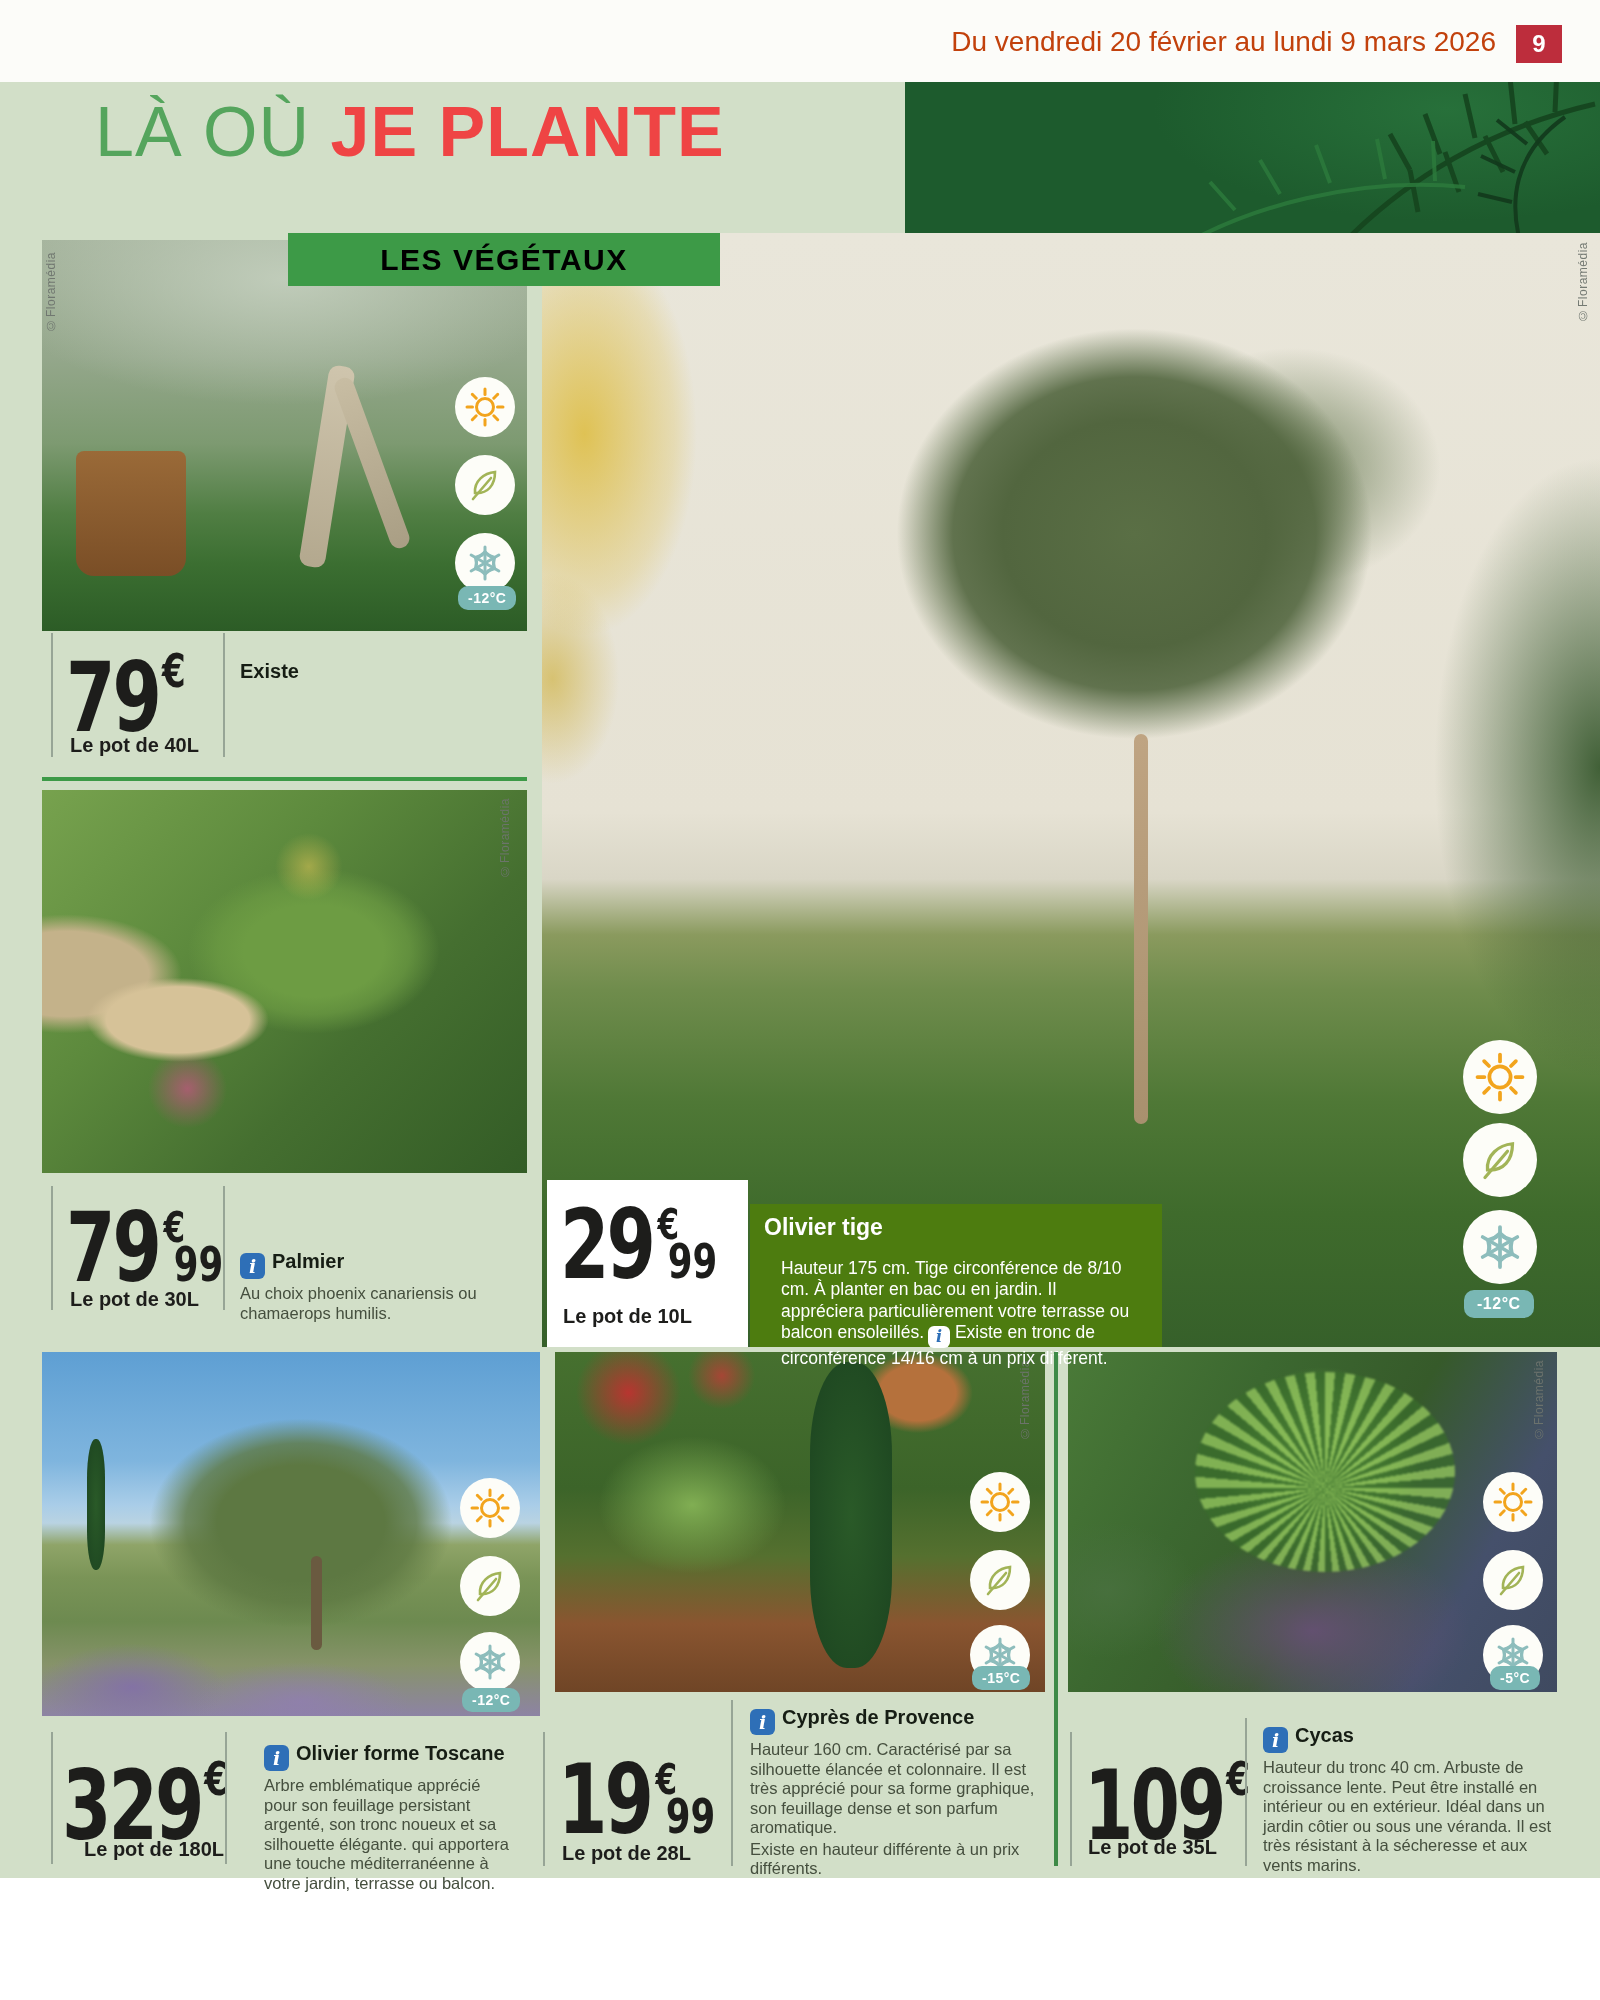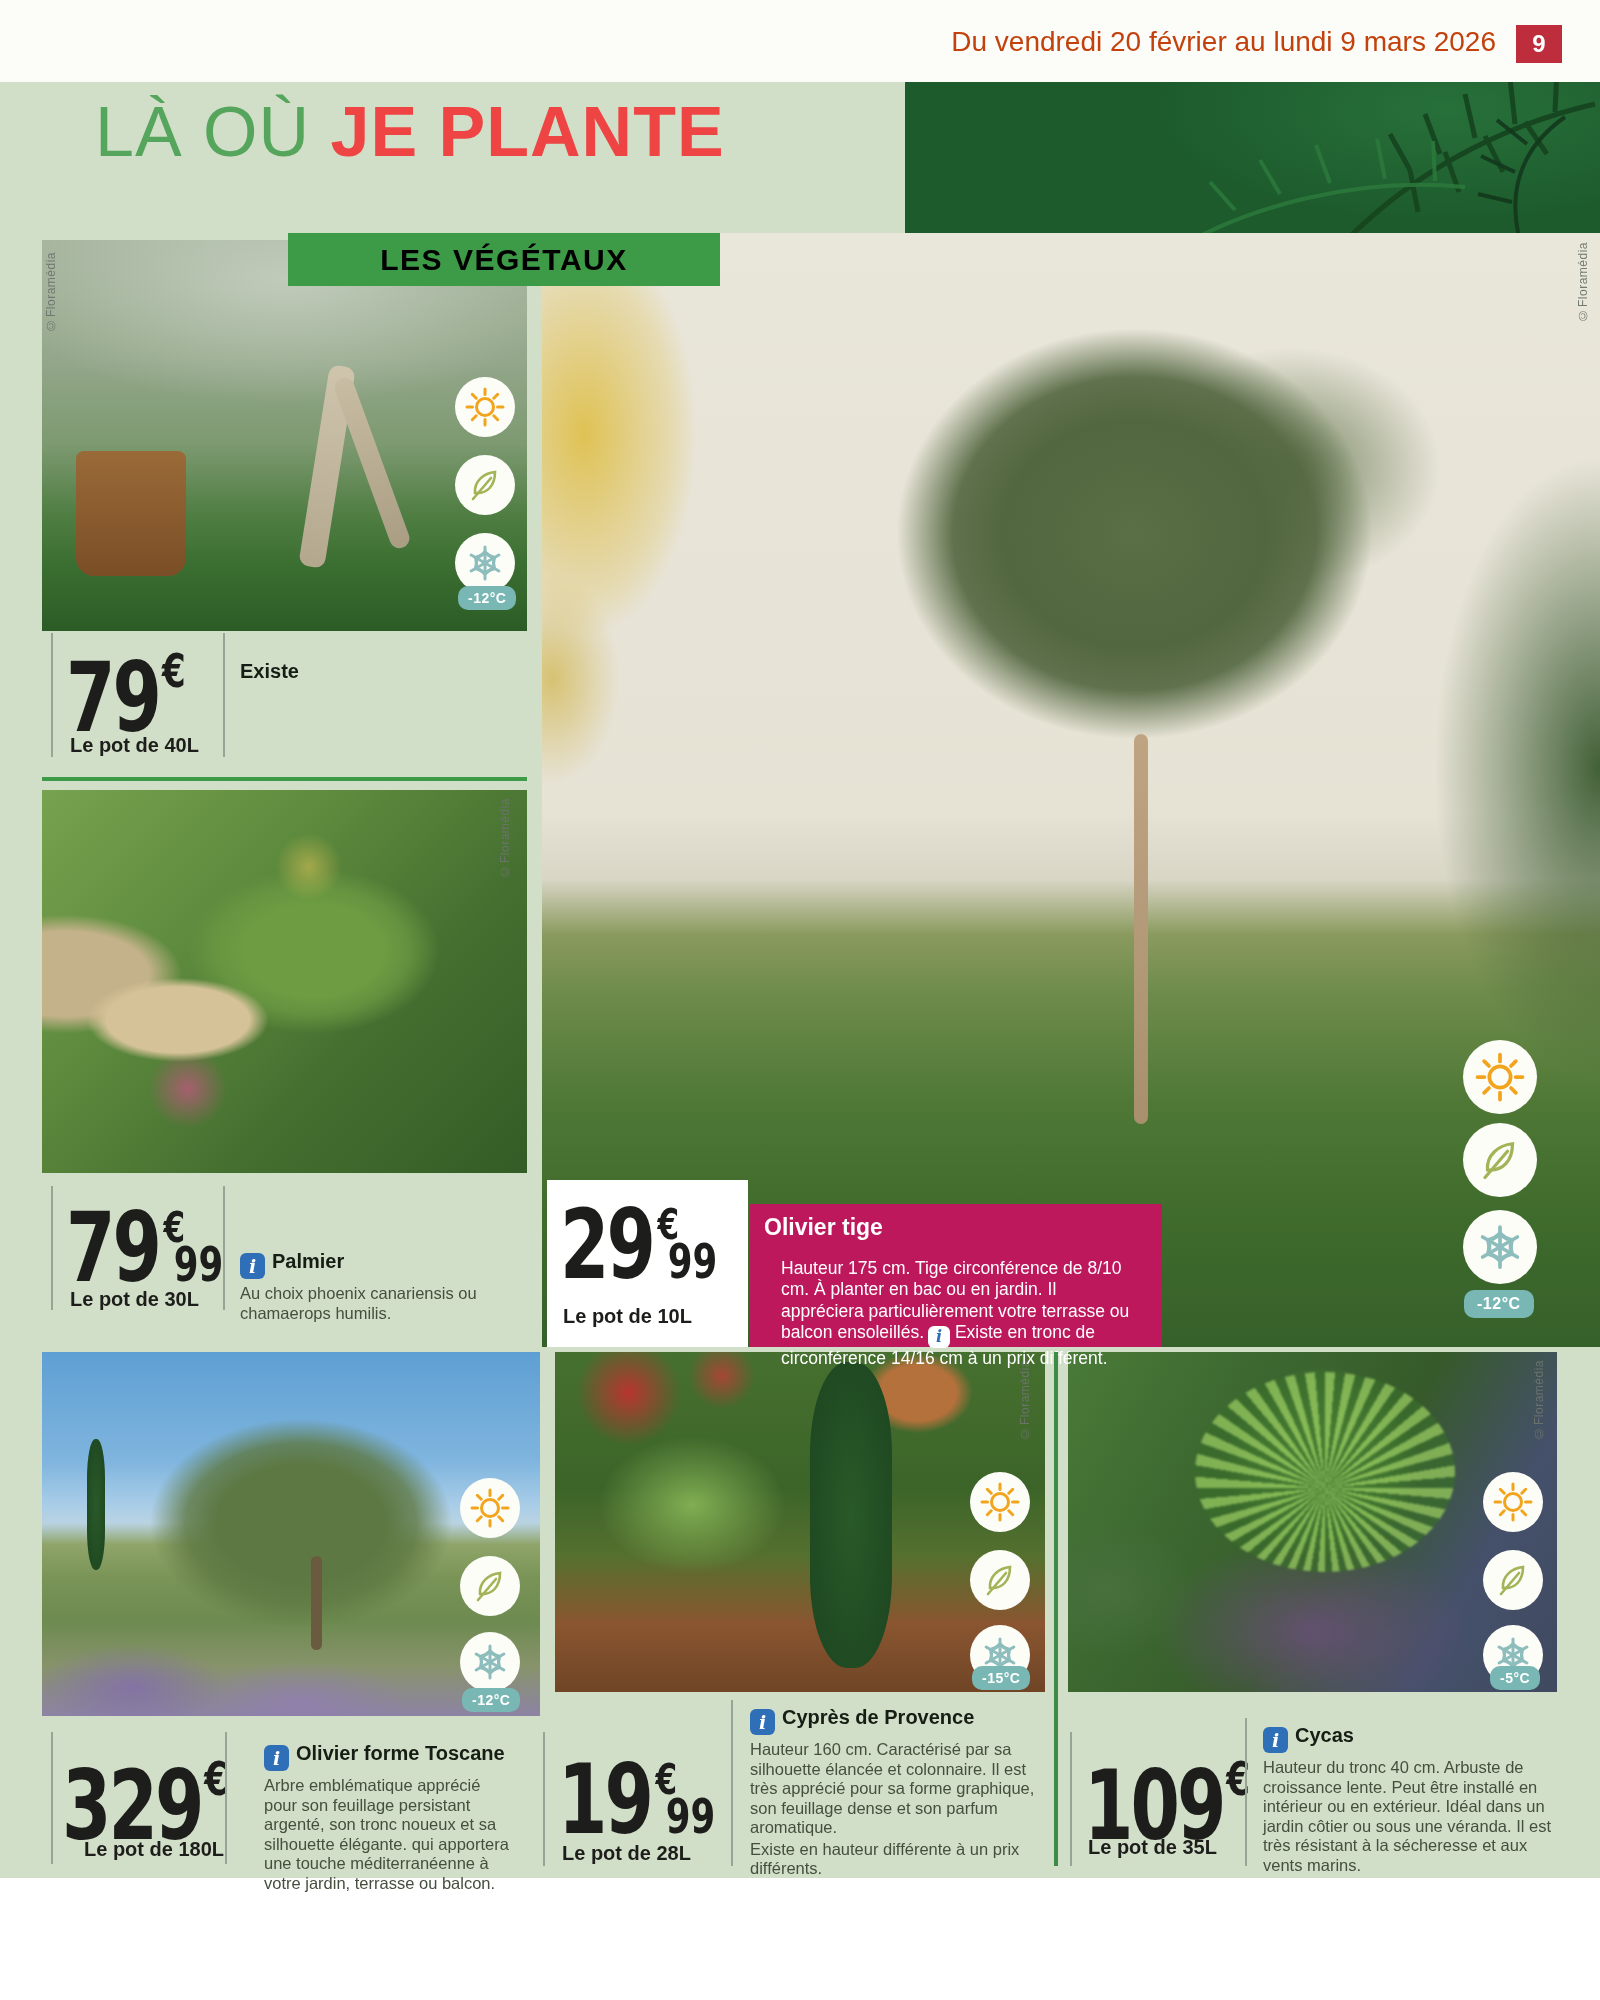--- a/index.html
+++ b/index.html
@@ -69,21 +69,21 @@
       linear-gradient(120deg,#4a7a38 0%,#3c6830 30%,#365a2a 55%,#45506b 78%,#3f4a60 100%);}
 
   .trunk{position:absolute;border-radius:10px;}
   .basket{position:absolute;background:linear-gradient(#9a6a38,#7a4e26);border-radius:8px 8px 18px 18px;}
   .cypresscol{position:absolute;background:radial-gradient(#2a5a28,#1c4420);border-radius:45%/30%;}
   .frondburst{position:absolute;border-radius:50%;filter:blur(1px);opacity:.9;
       background:repeating-conic-gradient(from -90deg at 50% 58%, rgba(140,190,90,.95) 0deg 5deg, rgba(58,108,44,.85) 5deg 10deg);}
 
   .whitezone{position:absolute;left:547px;top:1180px;width:201px;height:167px;background:#ffffff;}
 
-  .greenbox{position:absolute;left:750px;top:1204px;width:412px;height:143px;background:#be185d;
+  .greenbox{position:absolute;left:750px;top:1204px;width:412px;height:143px;background:#4d7c0f;
             color:#fff;padding:10px 14px;box-sizing:border-box;}
   .greenbox h4{margin:0 0 3px 0;font-size:23px;font-weight:700;}
   .greenbox p{margin:17px;font-size:17.5px;line-height:1.22;}
 
   
   .vline{position:absolute;width:2px;background:#97a596;}
   .price{position:absolute;font-family:"DejaVu Sans",sans-serif;font-weight:700;color:#1d1d1b;
          letter-spacing:-4px;line-height:.85;transform:scaleX(.74);transform-origin:left top;white-space:nowrap;}
   .price .w{font-size:96px;}
   .price .sup{font-size:46px;letter-spacing:0;vertical-align:44px;margin-left:4px;}

